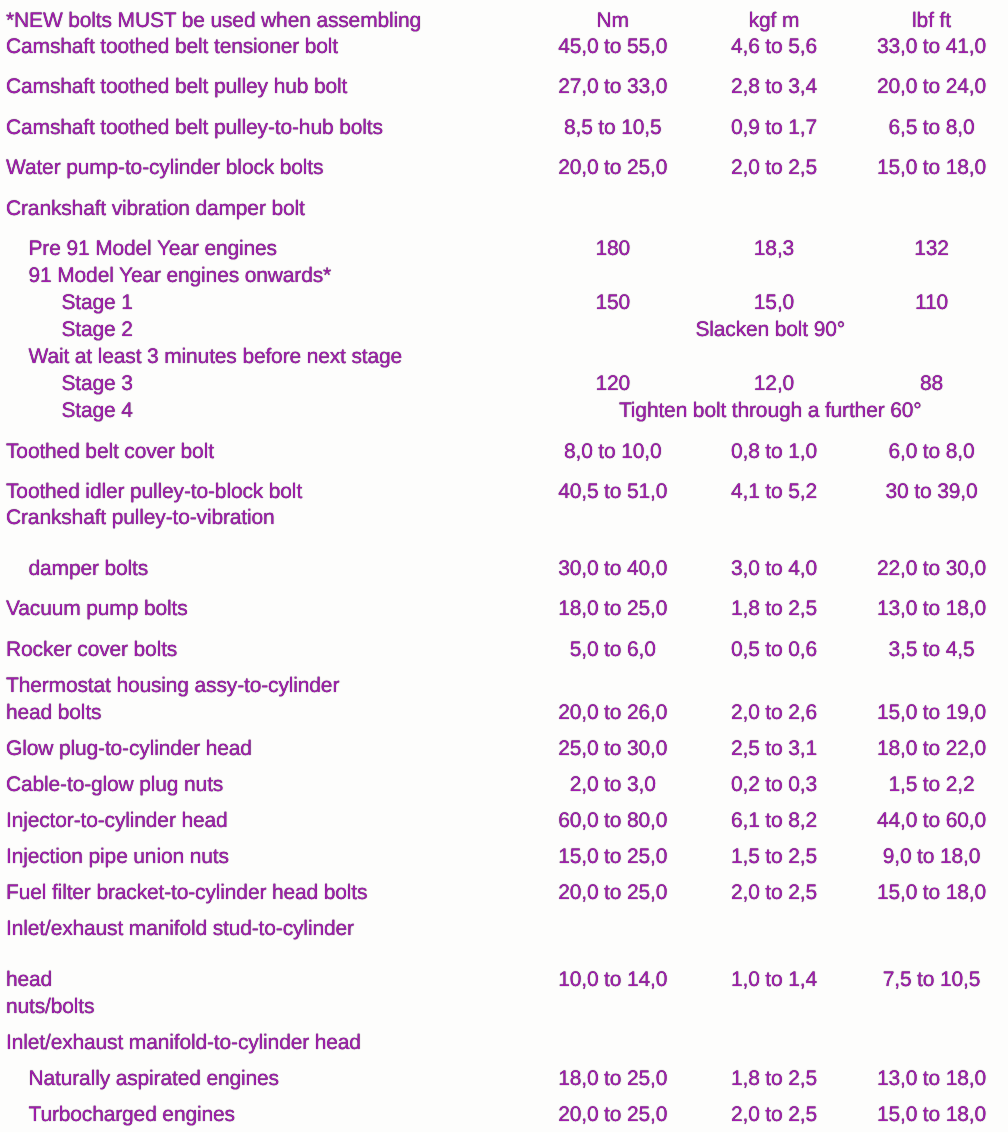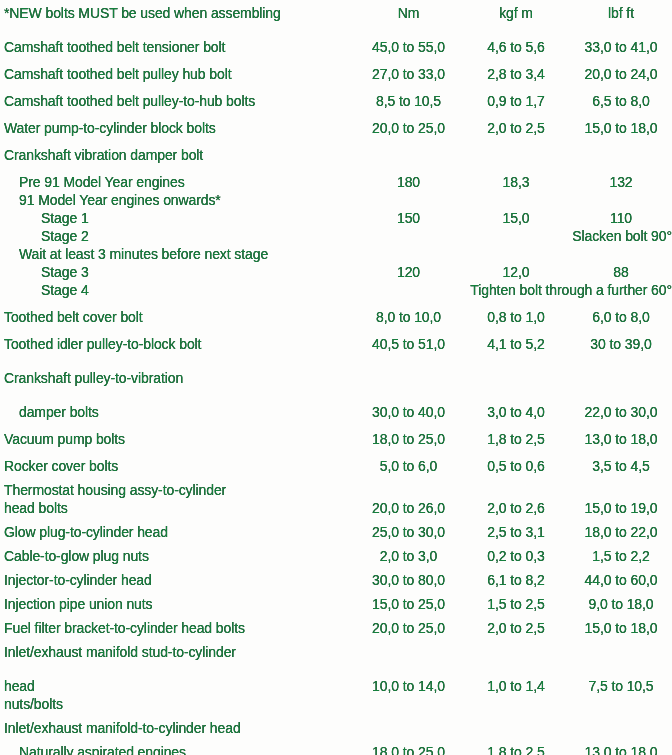--- a/index.html
+++ b/index.html
@@ -8,45 +8,45 @@
     background: #ffffff;
   }
   .page {
     position: relative;
     width: 672px;
     height: 755px;
     background: #fdfdfc;
     font-family: "Liberation Sans", "DejaVu Sans", sans-serif;
     font-size: 14px;
     letter-spacing: -0.1px;
-    color: #15803d;
+    color: #a21caf;
     text-shadow: 0 0 0.6px #1a1a1a; 
     padding-top: 5px;
     box-sizing: border-box;
     overflow: hidden;
   }
   .row {
     display: grid;
     grid-template-columns: 355px 107px 108px 102px;
     line-height: 17px;
     align-items: baseline;
   }
   .cell { white-space: nowrap; }
   .label { padding-left: 4px; }
   .val   { text-align: center; }
   .span3 {
     grid-column: 2 / 5;
-    text-align: right;
+    text-align: center;
   }
   
   .ind-0 { padding-left: 4px; }
   .ind-1 { padding-left: 19px; }
   .ind-2 { padding-left: 41px; }
   
-  .sp-xl { margin-top: 17px; }
+  .sp-xl { }
   .sp-lg { margin-top: 10px; }
   .sp-md { margin-top: 7px; }
   .sp-sm { margin-top: 17px; }
   .sp-xs { margin-top: 1px; }
   .header-row .val { font-weight: 400; }
 </style>
 </head>
 <body>
 
 <div class="page">
@@ -180,21 +180,21 @@
         <div class="cell val">18,0 to 22,0</div>
       </div>
       <div class="row sp-md">
         <div class="cell label ind-0">Cable-to-glow plug nuts</div>
         <div class="cell val">2,0 to 3,0</div>
         <div class="cell val">0,2 to 0,3</div>
         <div class="cell val">1,5 to 2,2</div>
       </div>
       <div class="row sp-md">
         <div class="cell label ind-0">Injector-to-cylinder head</div>
-        <div class="cell val">30,0 to 80,0</div>
+        <div class="cell val">60,0 to 80,0</div>
         <div class="cell val">6,1 to 8,2</div>
         <div class="cell val">44,0 to 60,0</div>
       </div>
       <div class="row sp-md">
         <div class="cell label ind-0">Injection pipe union nuts</div>
         <div class="cell val">15,0 to 25,0</div>
         <div class="cell val">1,5 to 2,5</div>
         <div class="cell val">9,0 to 18,0</div>
       </div>
       <div class="row sp-md">

